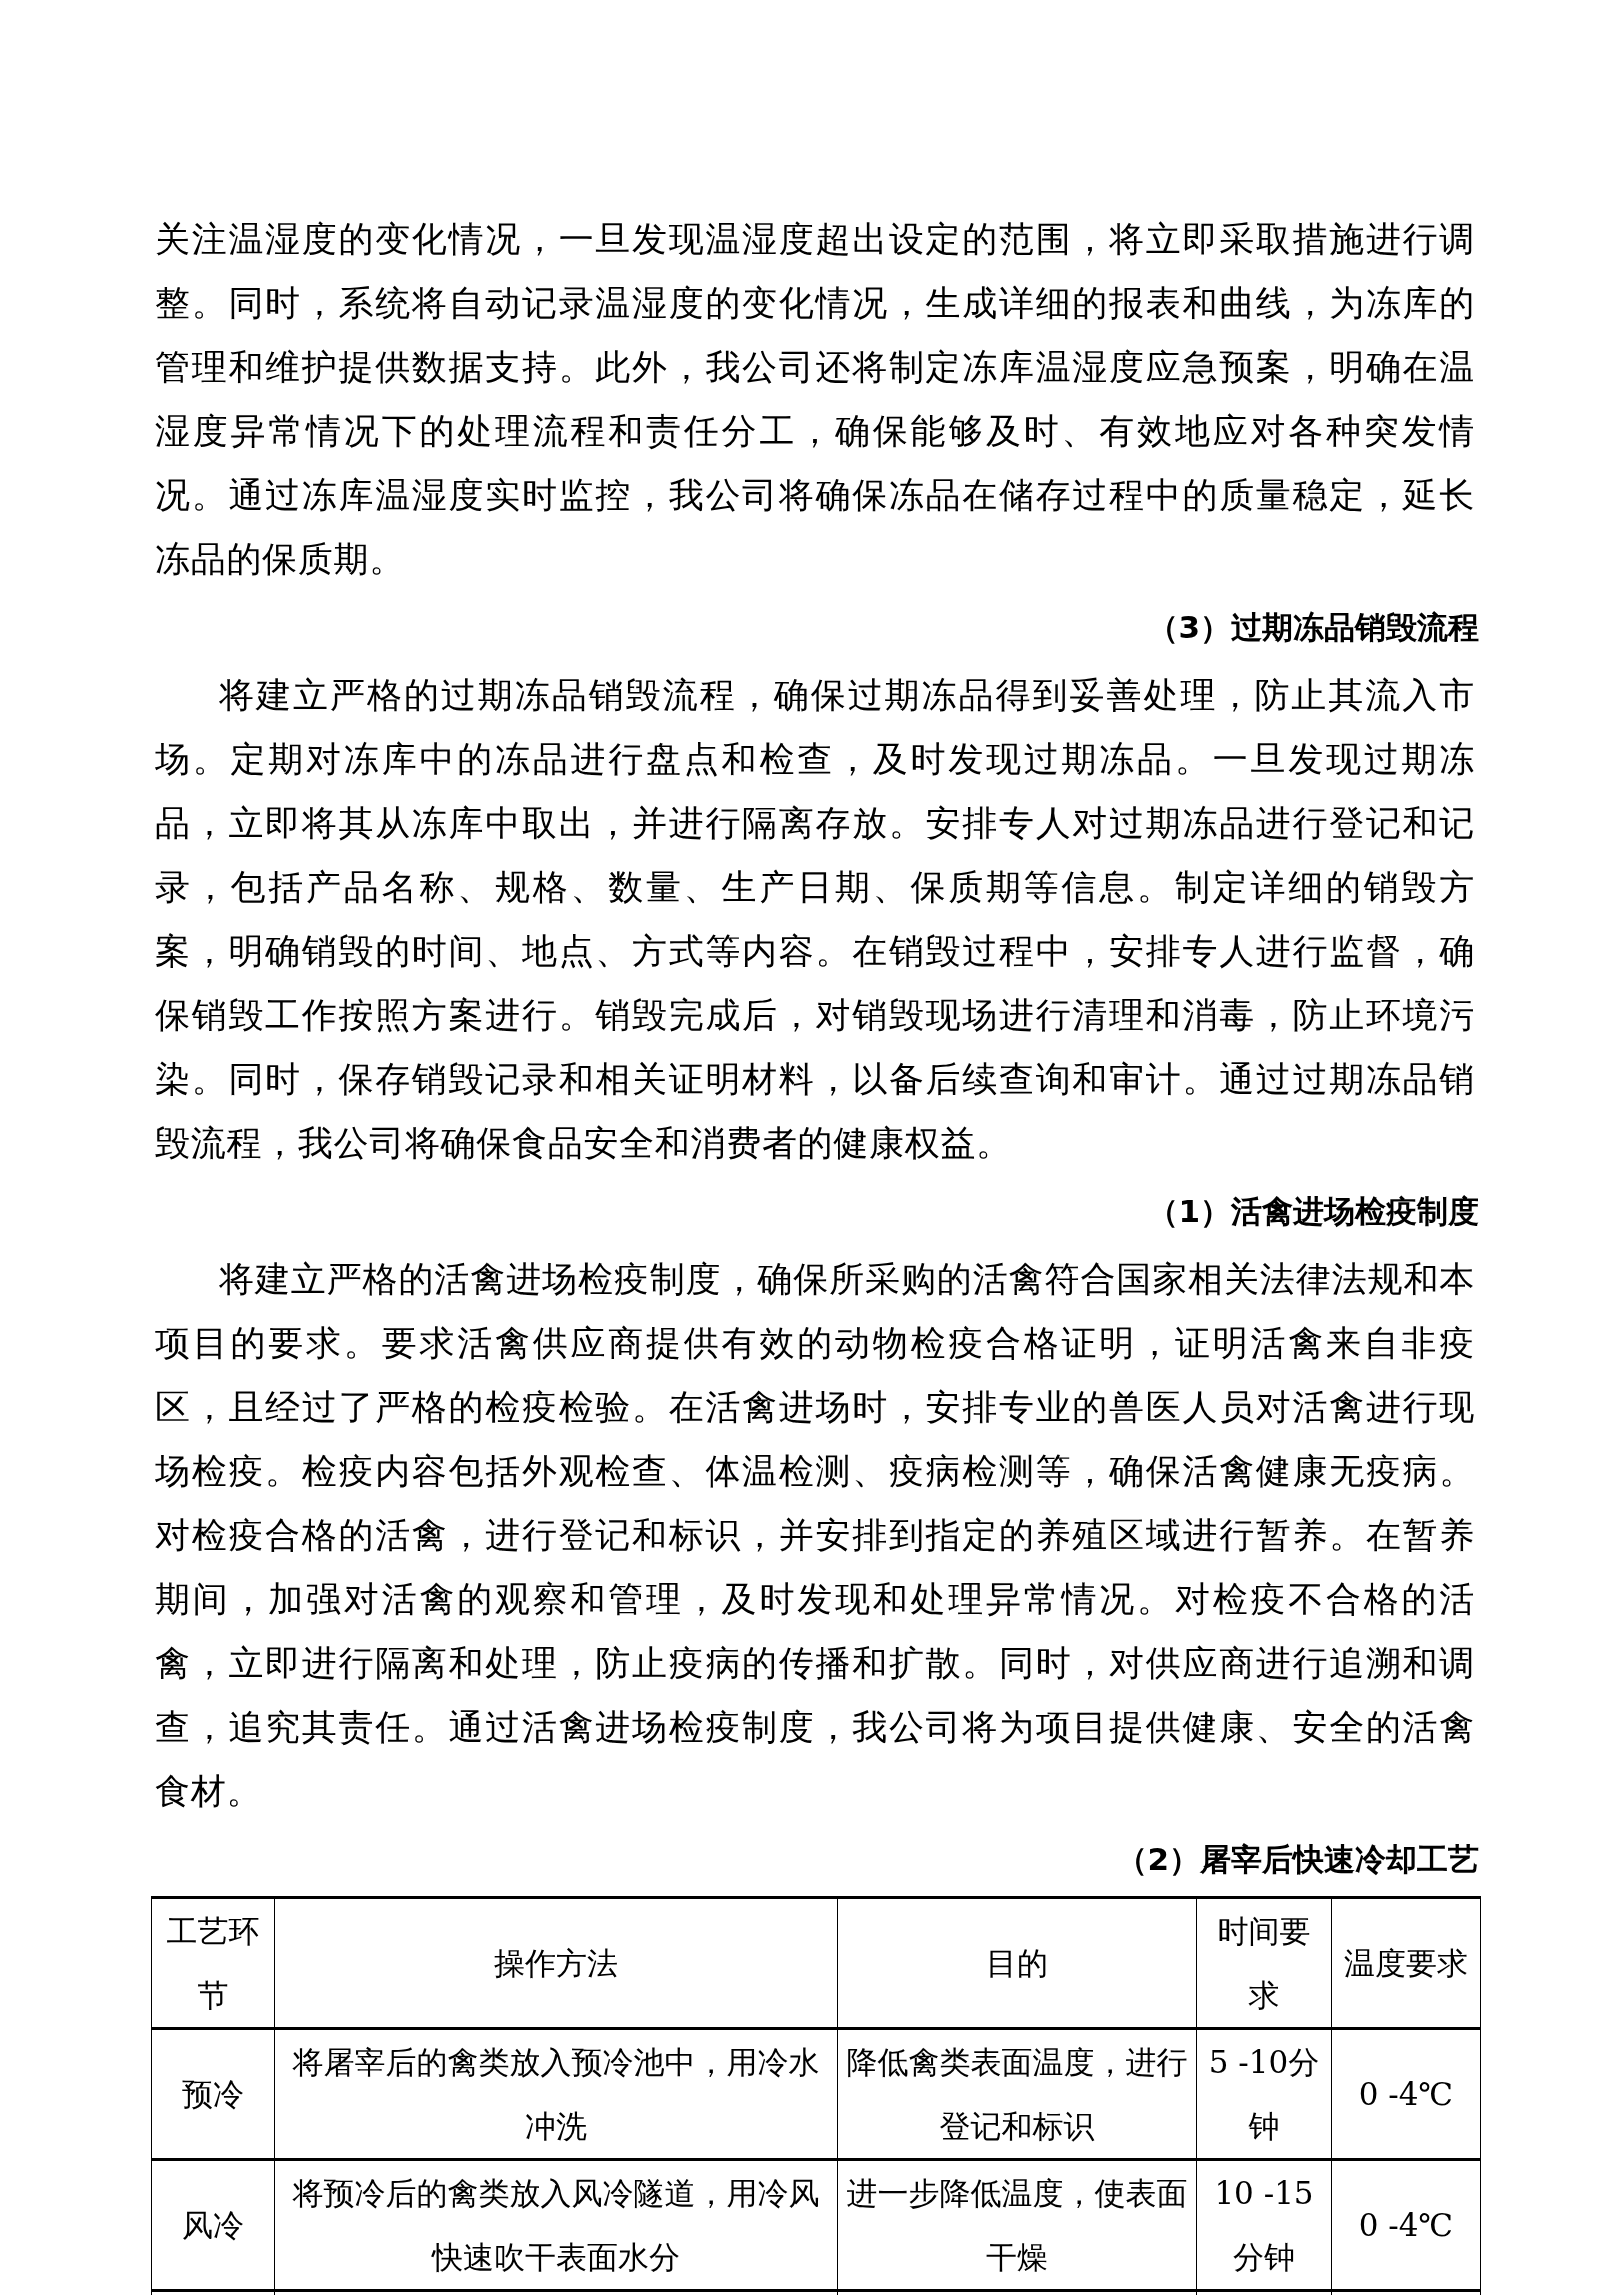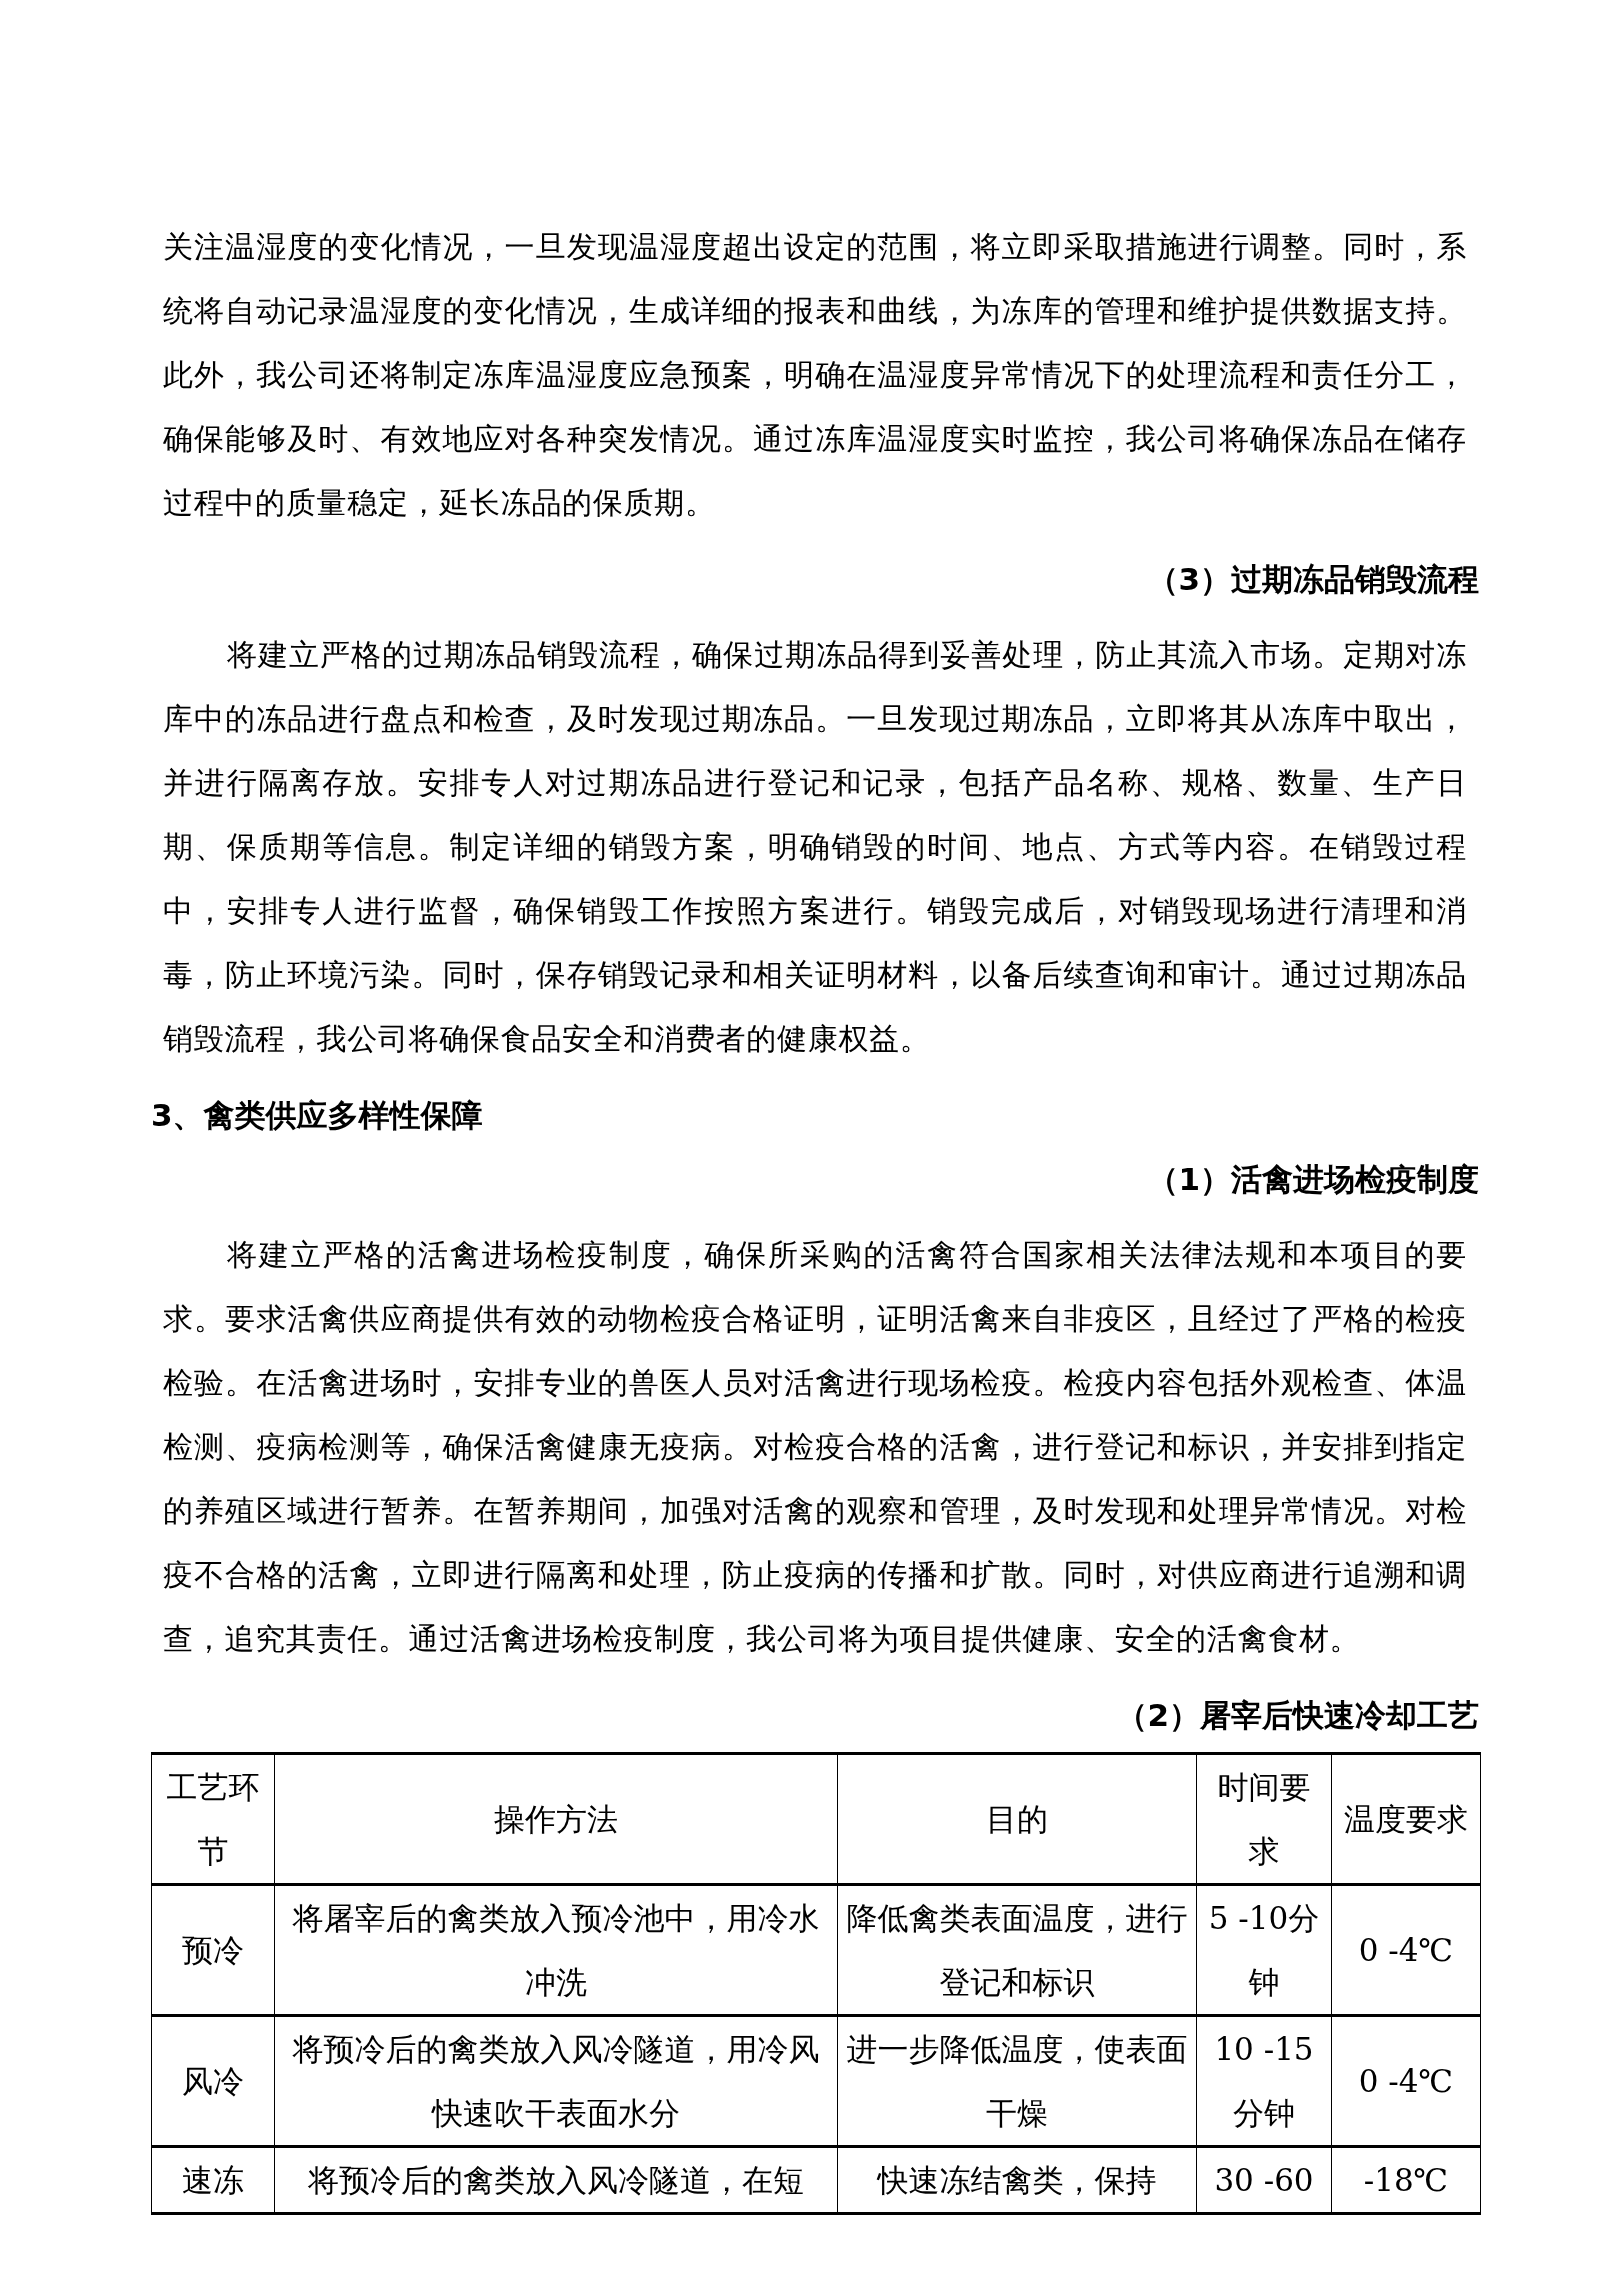--- a/index.html
+++ b/index.html
@@ -1,40 +1,39 @@
 <!DOCTYPE html>
 <html style="font-size:10.5px"><head>
 <meta charset="utf-8">
 <style>
   html, body { margin: 0; padding: 0; background: #ffffff; }
   body { width: 1623px; height: 2295px; position: relative; overflow: hidden;
          font-family: "DejaVu Serif", "Liberation Serif", serif; color: #000; }
   .page { position: absolute; left: 151px; top: 203px; width: 1328px; }
-  .p { font-size: 30px; line-height: 64px; text-align: justify; text-align-last: left;
-       margin: 12px; letter-spacing: 0.7px; }
+  .p { font-size: 35px; line-height: 64px; text-align: justify; text-align-last: left;
+       margin: 4px; letter-spacing: 0.7px; }
   .indent { text-indent: 64px; }
   .h { font-family: "DejaVu Sans", "Liberation Sans", sans-serif; font-weight: bold;
        font-size: 31px; line-height: 64px; margin: 0; }
   .h.sub { padding-left: 6.5px; text-align: right; }
   table.proc { border-collapse: collapse; width: 1328px; margin-top: 5.2px; table-layout: fixed; }
   table.proc td { border: 1.3px solid #000; font-size: 31px; line-height: 64px;
                   text-align: center; vertical-align: middle; padding: 0 6.5px; }
   table.proc tr.thick td { border-bottom: 3.9px solid #000; }
   table.proc tr.head td { border-top: 3.9px solid #000; }
   col.c1 { width: 123px; } col.c2 { width: 563px; } col.c3 { width: 359px; }
   col.c4 { width: 135px; } col.c5 { width: 149px; }
 </style>
 </head>
 <body>
 
 <div class="page">
   <p class="p">关注温湿度的变化情况，一旦发现温湿度超出设定的范围，将立即采取措施进行调整。同时，系统将自动记录温湿度的变化情况，生成详细的报表和曲线，为冻库的管理和维护提供数据支持。此外，我公司还将制定冻库温湿度应急预案，明确在温湿度异常情况下的处理流程和责任分工，确保能够及时、有效地应对各种突发情况。通过冻库温湿度实时监控，我公司将确保冻品在储存过程中的质量稳定，延长冻品的保质期。</p>
   <p class="h sub">（3）过期冻品销毁流程</p>
   <p class="p indent">将建立严格的过期冻品销毁流程，确保过期冻品得到妥善处理，防止其流入市场。定期对冻库中的冻品进行盘点和检查，及时发现过期冻品。一旦发现过期冻品，立即将其从冻库中取出，并进行隔离存放。安排专人对过期冻品进行登记和记录，包括产品名称、规格、数量、生产日期、保质期等信息。制定详细的销毁方案，明确销毁的时间、地点、方式等内容。在销毁过程中，安排专人进行监督，确保销毁工作按照方案进行。销毁完成后，对销毁现场进行清理和消毒，防止环境污染。同时，保存销毁记录和相关证明材料，以备后续查询和审计。通过过期冻品销毁流程，我公司将确保食品安全和消费者的健康权益。</p>
-  <p class="h">3、禽类供应多样性保障</p>
   <p class="h sub">（1）活禽进场检疫制度</p>
   <p class="p indent">将建立严格的活禽进场检疫制度，确保所采购的活禽符合国家相关法律法规和本项目的要求。要求活禽供应商提供有效的动物检疫合格证明，证明活禽来自非疫区，且经过了严格的检疫检验。在活禽进场时，安排专业的兽医人员对活禽进行现场检疫。检疫内容包括外观检查、体温检测、疫病检测等，确保活禽健康无疫病。对检疫合格的活禽，进行登记和标识，并安排到指定的养殖区域进行暂养。在暂养期间，加强对活禽的观察和管理，及时发现和处理异常情况。对检疫不合格的活禽，立即进行隔离和处理，防止疫病的传播和扩散。同时，对供应商进行追溯和调查，追究其责任。通过活禽进场检疫制度，我公司将为项目提供健康、安全的活禽食材。</p>
   <p class="h sub">（2）屠宰后快速冷却工艺</p>
 
   <table class="proc">
     <colgroup>
         <col class="c1">
         <col class="c2">
         <col class="c3">
         <col class="c4">

